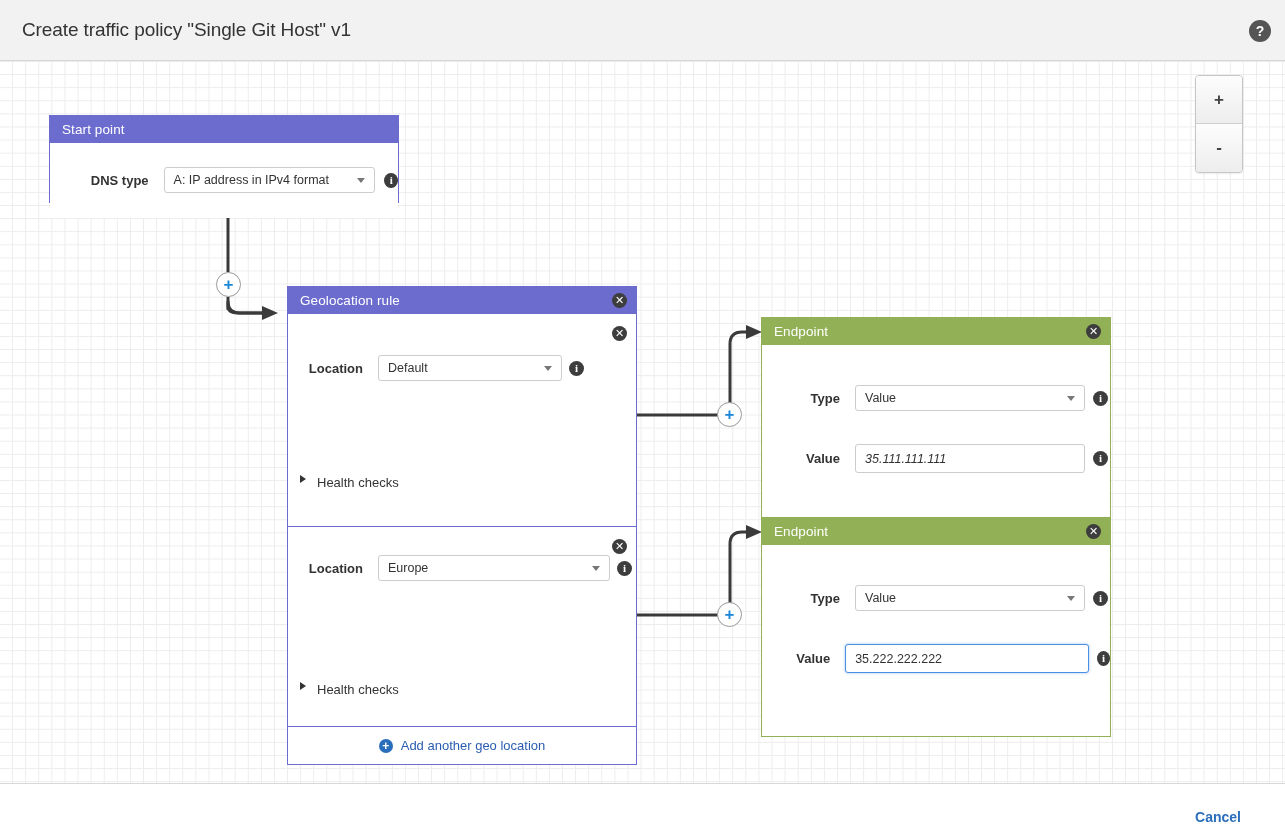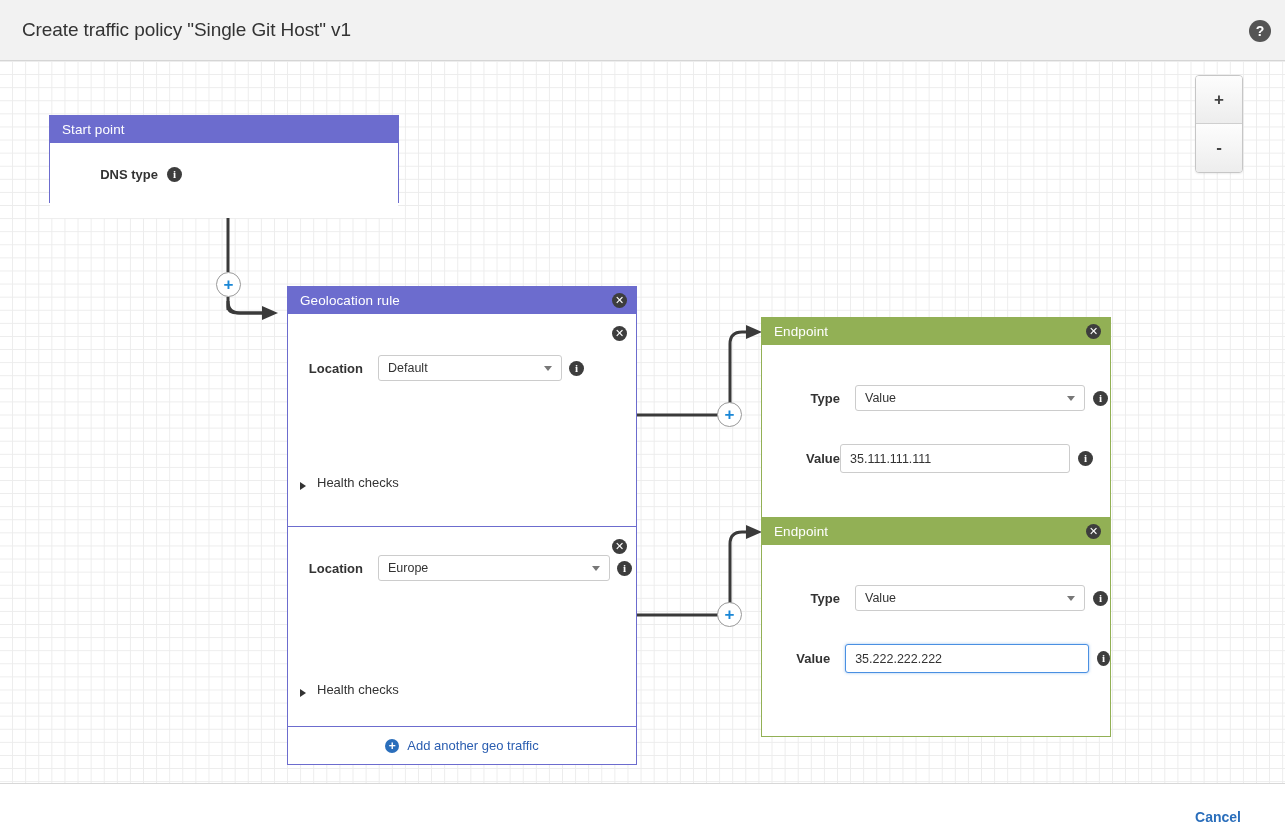--- a/index.html
+++ b/index.html
@@ -128,21 +128,21 @@
     height: 29px; border: 1px solid #cccccc; border-radius: 3px;
     background: #ffffff; display: flex; align-items: center;
     padding: 0 9px; font-size: 12.5px; color: #333333;
   }
   .ftext.focused {
     border: 1px solid #4a90e2;
     box-shadow: 0 0 3px rgba(74,144,226,0.55);
   }
 
   .health {
-    display: flex; align-items: flex-end; cursor: pointer;
+    display: flex; align-items: flex-start; cursor: pointer;
     font-size: 13px; color: #333333;
   }
   .tri {
     width: 0; height: 0; margin-right: 11px;
     border-top: 4.5px solid transparent; border-bottom: 4.5px solid transparent;
     border-left: 6px solid #333333;
   }
 
   .add-geo {
     height: 38px; display: flex; align-items: center; justify-content: center;
@@ -222,20 +222,24 @@
       <div class="zoom-btn">-</div>
     </div>
 
     <div class="node purple" style="left:49px; top:54px; width:350px; height:88px;">
       <div class="node-hdr">
         <span class="node-hdr-title">Start point</span>
       </div>
       <div class="node-body" style="height:75px; position:relative;">
         <div class="frow" style="position:absolute; left:0; top:24px; width:100%;">
           <span class="flabel" style="width:108px;text-align:right;">DNS type</span>
+          <div class="fselect" style="margin-left:15px; width:229px;">
+            <span>A: IP address in IPv4 format</span>
+            <span class="caret"></span>
+          </div>
           <span class="info-ico" style="margin-left:9px;">i</span>
         </div>
       </div>
     </div>
 
     <div class="junction" style="left:216px; top:211px;">+</div>
 
     <div class="node purple" style="left:287px; top:225px; width:350px; height:304px; height:auto;">
       <div class="node-hdr">
         <span class="node-hdr-title">Geolocation rule</span>
@@ -269,21 +273,21 @@
           <span class="info-ico" style="margin-left:7px;">i</span>
         </div>
         <div class="health" style="position:absolute; left:12px; top:155px;">
           <span class="tri"></span>
           <span>Health checks</span>
         </div>
       </div>
 
       <div class="add-geo">
         <span class="plus-badge">+</span>
-        <span>Add another geo traffic</span>
+        <span>Add another geo location</span>
       </div>
     </div>
 
     <div class="junction" style="left:717px; top:341px;">+</div>
 
     <div class="junction" style="left:717px; top:541px;">+</div>
 
     <div class="node green" style="left:761px; top:256px; width:350px; height:216px;">
       <div class="node-hdr">
         <span class="node-hdr-title">Endpoint</span>
@@ -293,21 +297,21 @@
         <div class="frow" style="position:absolute; left:0; top:40px; width:100%;">
           <span class="flabel" style="width:78px;">Type</span>
           <div class="fselect" style="margin-left:15px; width:230px;">
             <span>Value</span>
             <span class="caret"></span>
           </div>
           <span class="info-ico" style="margin-left:8px;">i</span>
         </div>
         <div class="frow" style="position:absolute; left:0; top:99px; width:100%;">
           <span class="flabel" style="width:78px;">Value</span>
-          <div class="ftext" style="width:230px;">
+          <div class="ftext" style="margin-left:15px; width:230px;font-style:italic;">
             <span>35.111.111.111</span>
           </div>
           <span class="info-ico" style="margin-left:8px;">i</span>
         </div>
       </div>
     </div>
 
     <div class="node green" style="left:761px; top:456px; width:350px; height:220px;">
       <div class="node-hdr">
         <span class="node-hdr-title">Endpoint</span>

